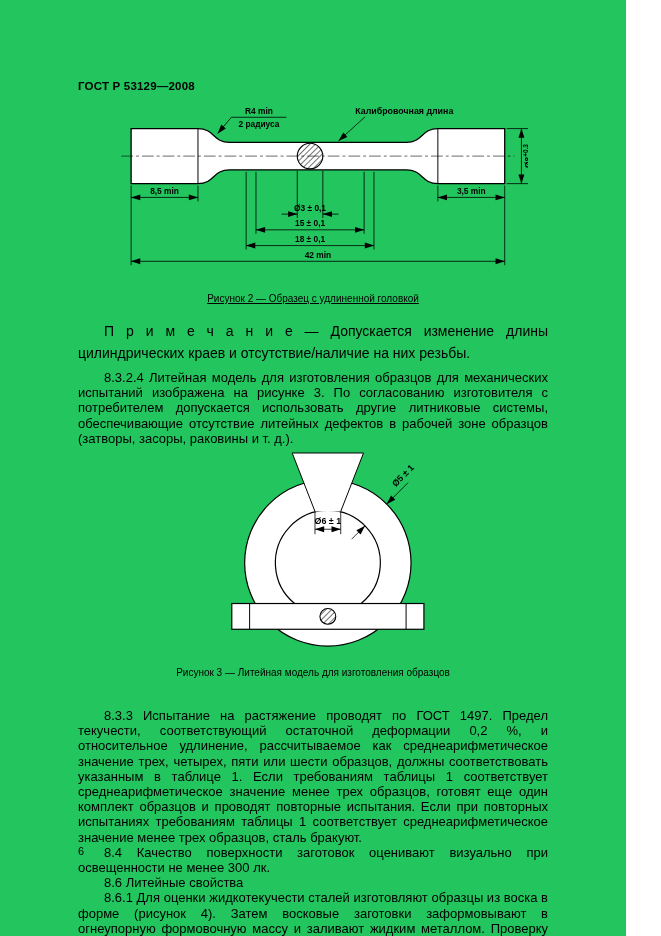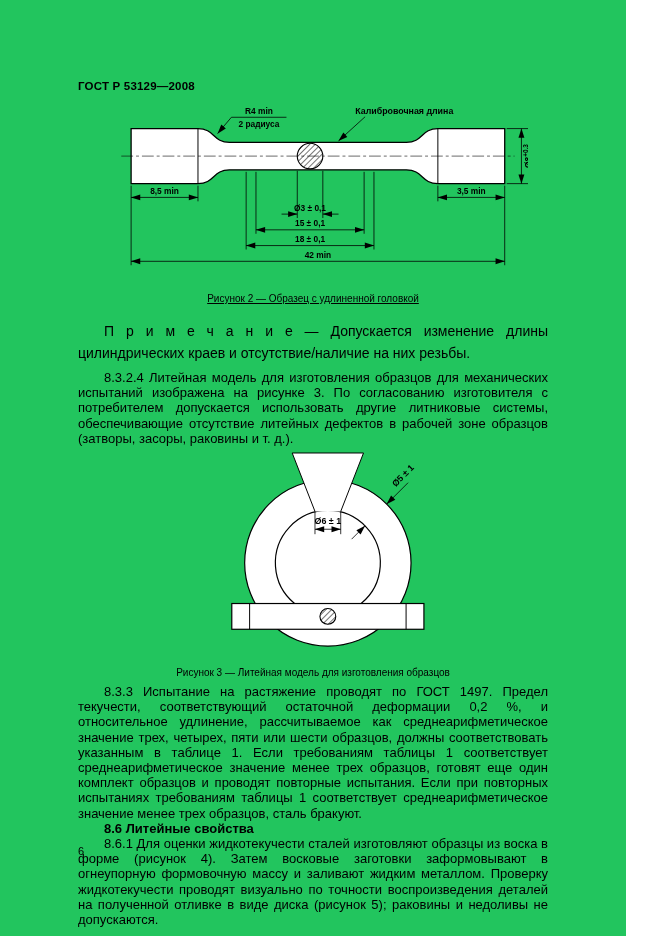--- a/index.html
+++ b/index.html
@@ -6,24 +6,24 @@
   html,body { background:#fff; }
   body { font-family:"Liberation Sans", sans-serif; color:#000; }
   .page { width:626px; height:936px; background:#22c55e; position:relative;
           padding:80px 78px 0 78px; overflow:hidden; }
   .doc-header { font-size:11.5px; font-weight:bold; letter-spacing:.2px; }
   .figure-wrap { text-align:center; }
   .fig2-wrap { margin-top:12px;text-decoration:underline; }
   .fig3-wrap { margin-top:6px; }
   .caption { font-size:10px; text-align:center; }
   .caption2 { margin:10px 0 16px; }
-  .caption3 { margin:6px 0 6px; }
+  .caption3 { margin:6px 0 30px; }
   p.body-text { font-size:13px; line-height:15.2px; text-align:justify; text-indent:26px; }
   p.note-text { font-size:14px; line-height:22px; text-align:justify; text-indent:26px; margin-bottom:6px; }
-  p.bold { font-weight:bold; }
+  p.bold { font-weight:normal; }
   .page-number { position:absolute; left:78px; top:845px; font-size:11px; }
 
   svg .outline { fill:#fff; stroke:#000; stroke-width:1.3px; }
   svg .fillw  { fill:#fff; stroke:#000; stroke-width:1.2px; }
   svg .thin   { stroke:#000; stroke-width:1px; }
   svg .dline  { stroke:#000; stroke-width:.8px; fill:none; }
   svg .cl     { stroke:#000; stroke-width:.6px; stroke-dasharray:12 3 3 3; }
   svg text.dim     { font-size:8.5px; font-weight:bold; fill:#000; font-family:"Liberation Sans", sans-serif; }
   svg text.dim-big { font-size:9px;   font-weight:bold; fill:#000; font-family:"Liberation Sans", sans-serif; }
 </style>
@@ -155,17 +155,18 @@
       <g>
         <line class="thin" x1="36" y1="153" x2="36" y2="179"></line>
         <line class="thin" x1="194" y1="153" x2="194" y2="179"></line>
       </g>
       <circle cx="115" cy="166" r="8" fill="url(#hatch2)" stroke="#000" stroke-width="1.1"></circle>
     </svg>
     <div class="caption caption3">Рисунок 3 — Литейная модель для изготовления образцов</div>
   </div>
 
   <p class="body-text">8.3.3 Испытание на растяжение проводят по ГОСТ 1497. Предел текучести, соответствующий остаточной деформации 0,2 %, и относительное удлинение, рассчитываемое как среднеарифметическое значение трех, четырех, пяти или шести образцов, должны соответствовать указанным в таблице 1. Если требованиям таблицы 1 соответствует среднеарифметическое значение менее трех образцов, готовят еще один комплект образцов и проводят повторные испытания. Если при повторных испытаниях требованиям таблицы 1 соответствует среднеарифметическое значение менее трех образцов, сталь бракуют.</p>
+  <p class="body-text">8.4 Качество поверхности заготовок оценивают визуально при освещенности не менее 300 лк.</p>
   <p class="body-text bold">8.6 Литейные свойства</p>
   <p class="body-text">8.6.1 Для оценки жидкотекучести сталей изготовляют образцы из воска в форме (рисунок 4). Затем восковые заготовки заформовывают в огнеупорную формовочную массу и заливают жидким металлом. Проверку жидкотекучести проводят визуально по точности воспроизведения деталей на полученной отливке в виде диска (рисунок 5); раковины и недоливы не допускаются.</p>
 
   <div class="page-number">6</div>
 </div>
 
 </body></html>

